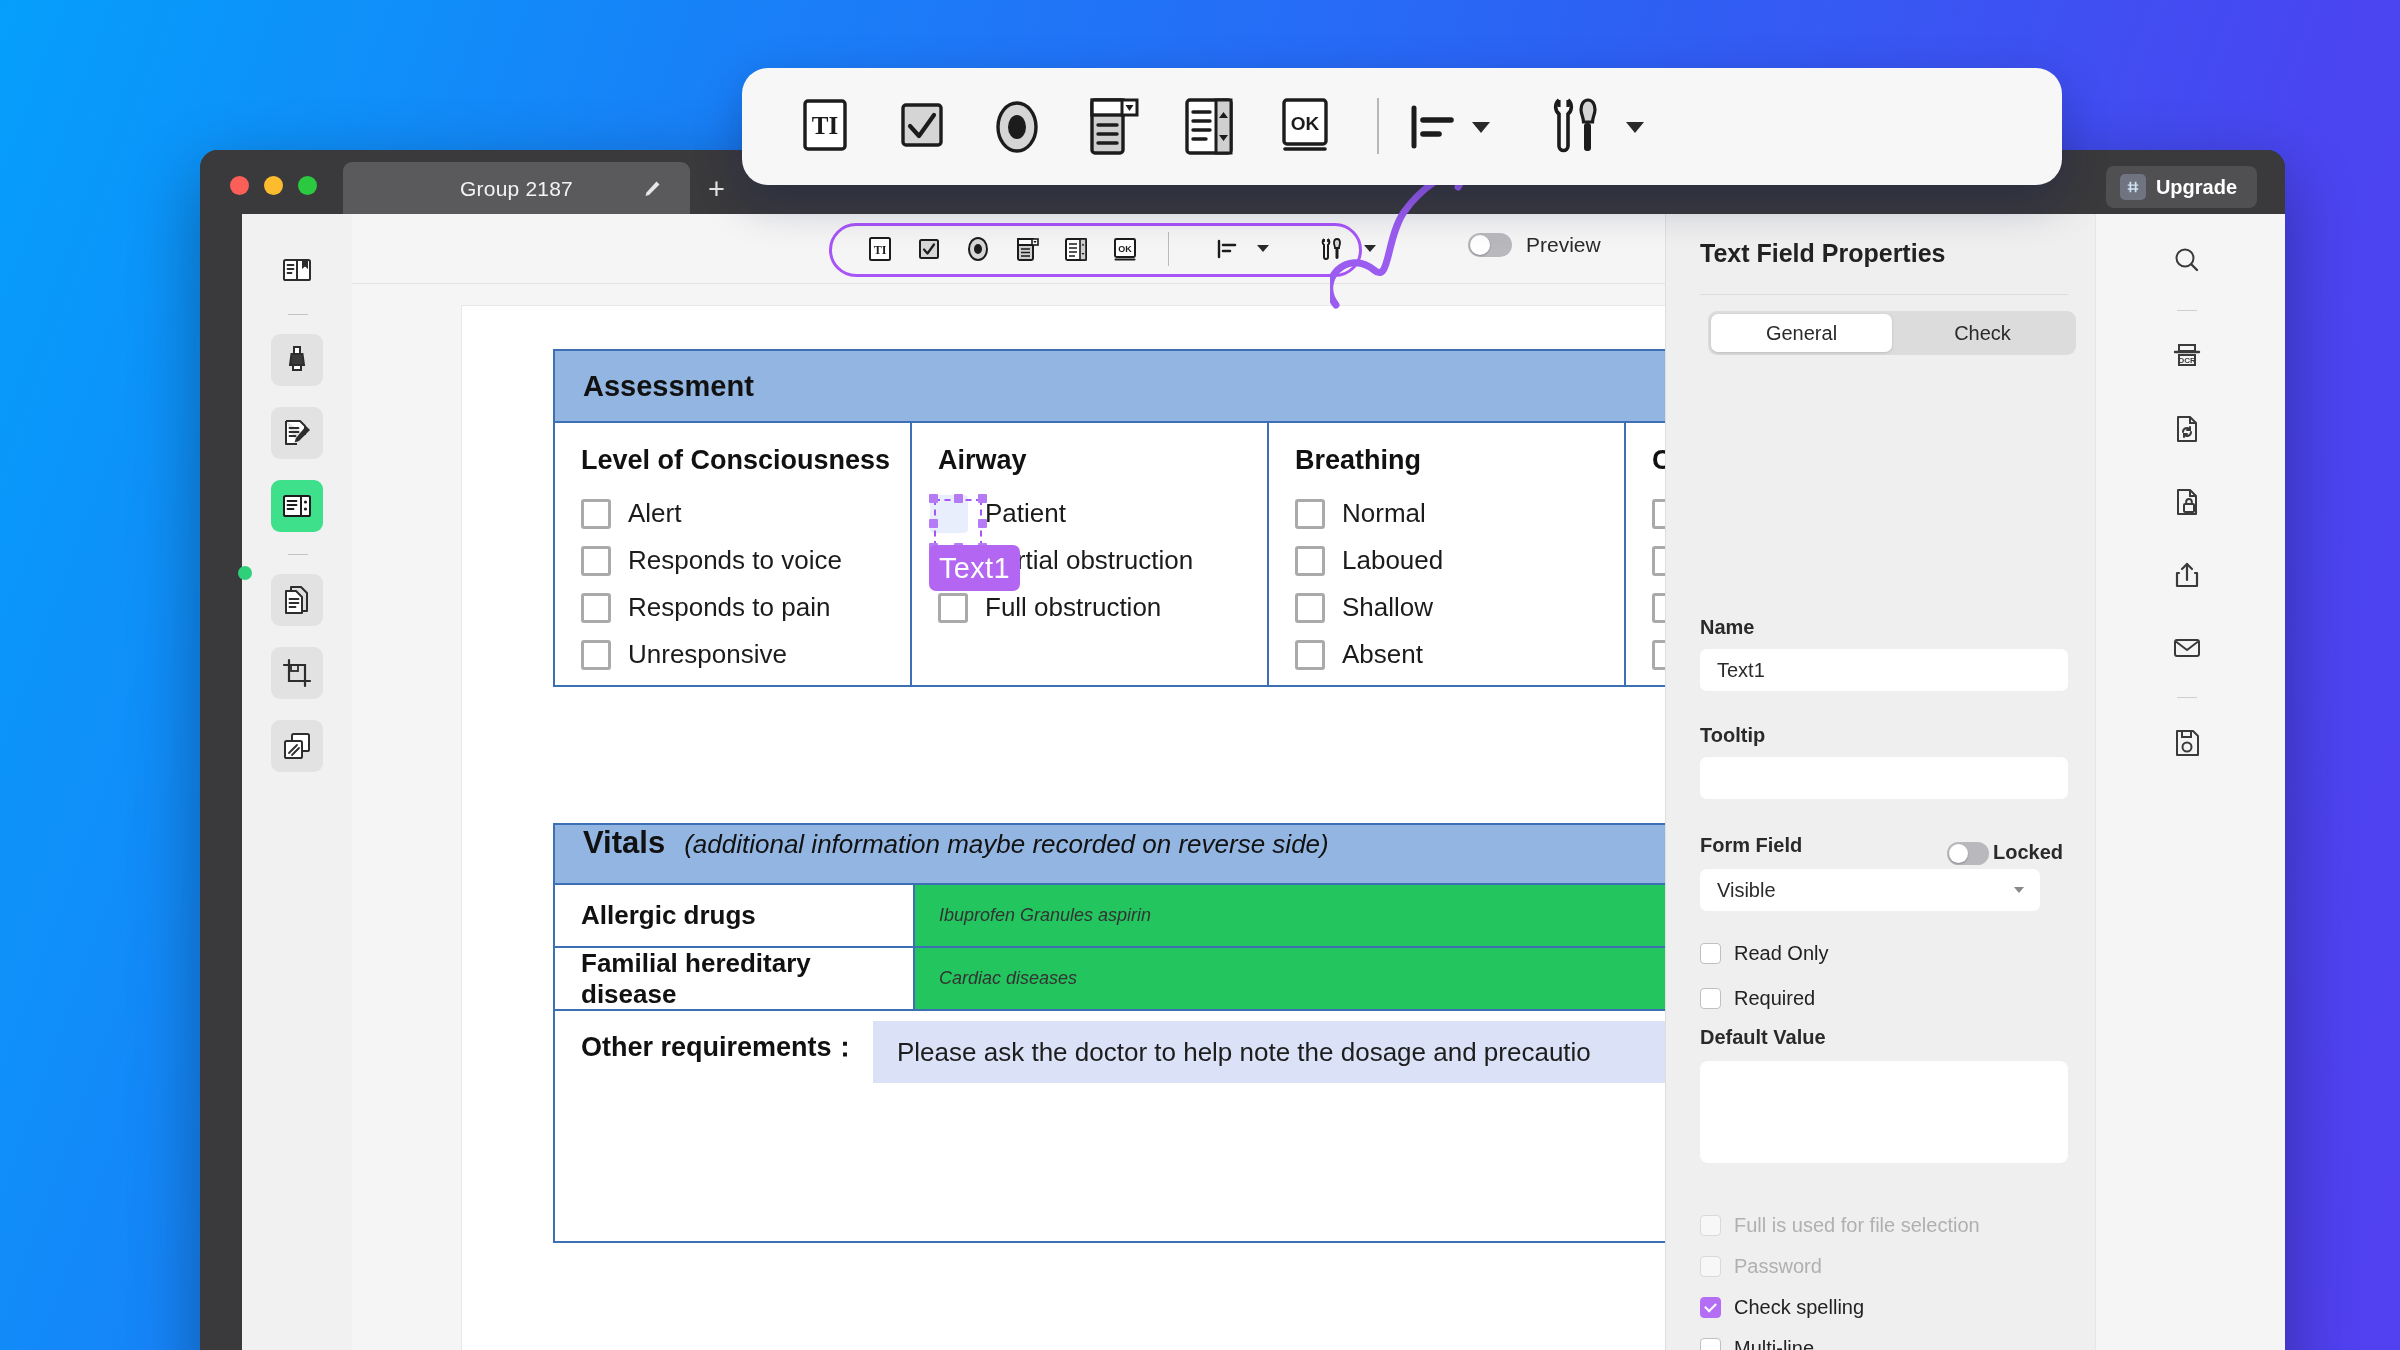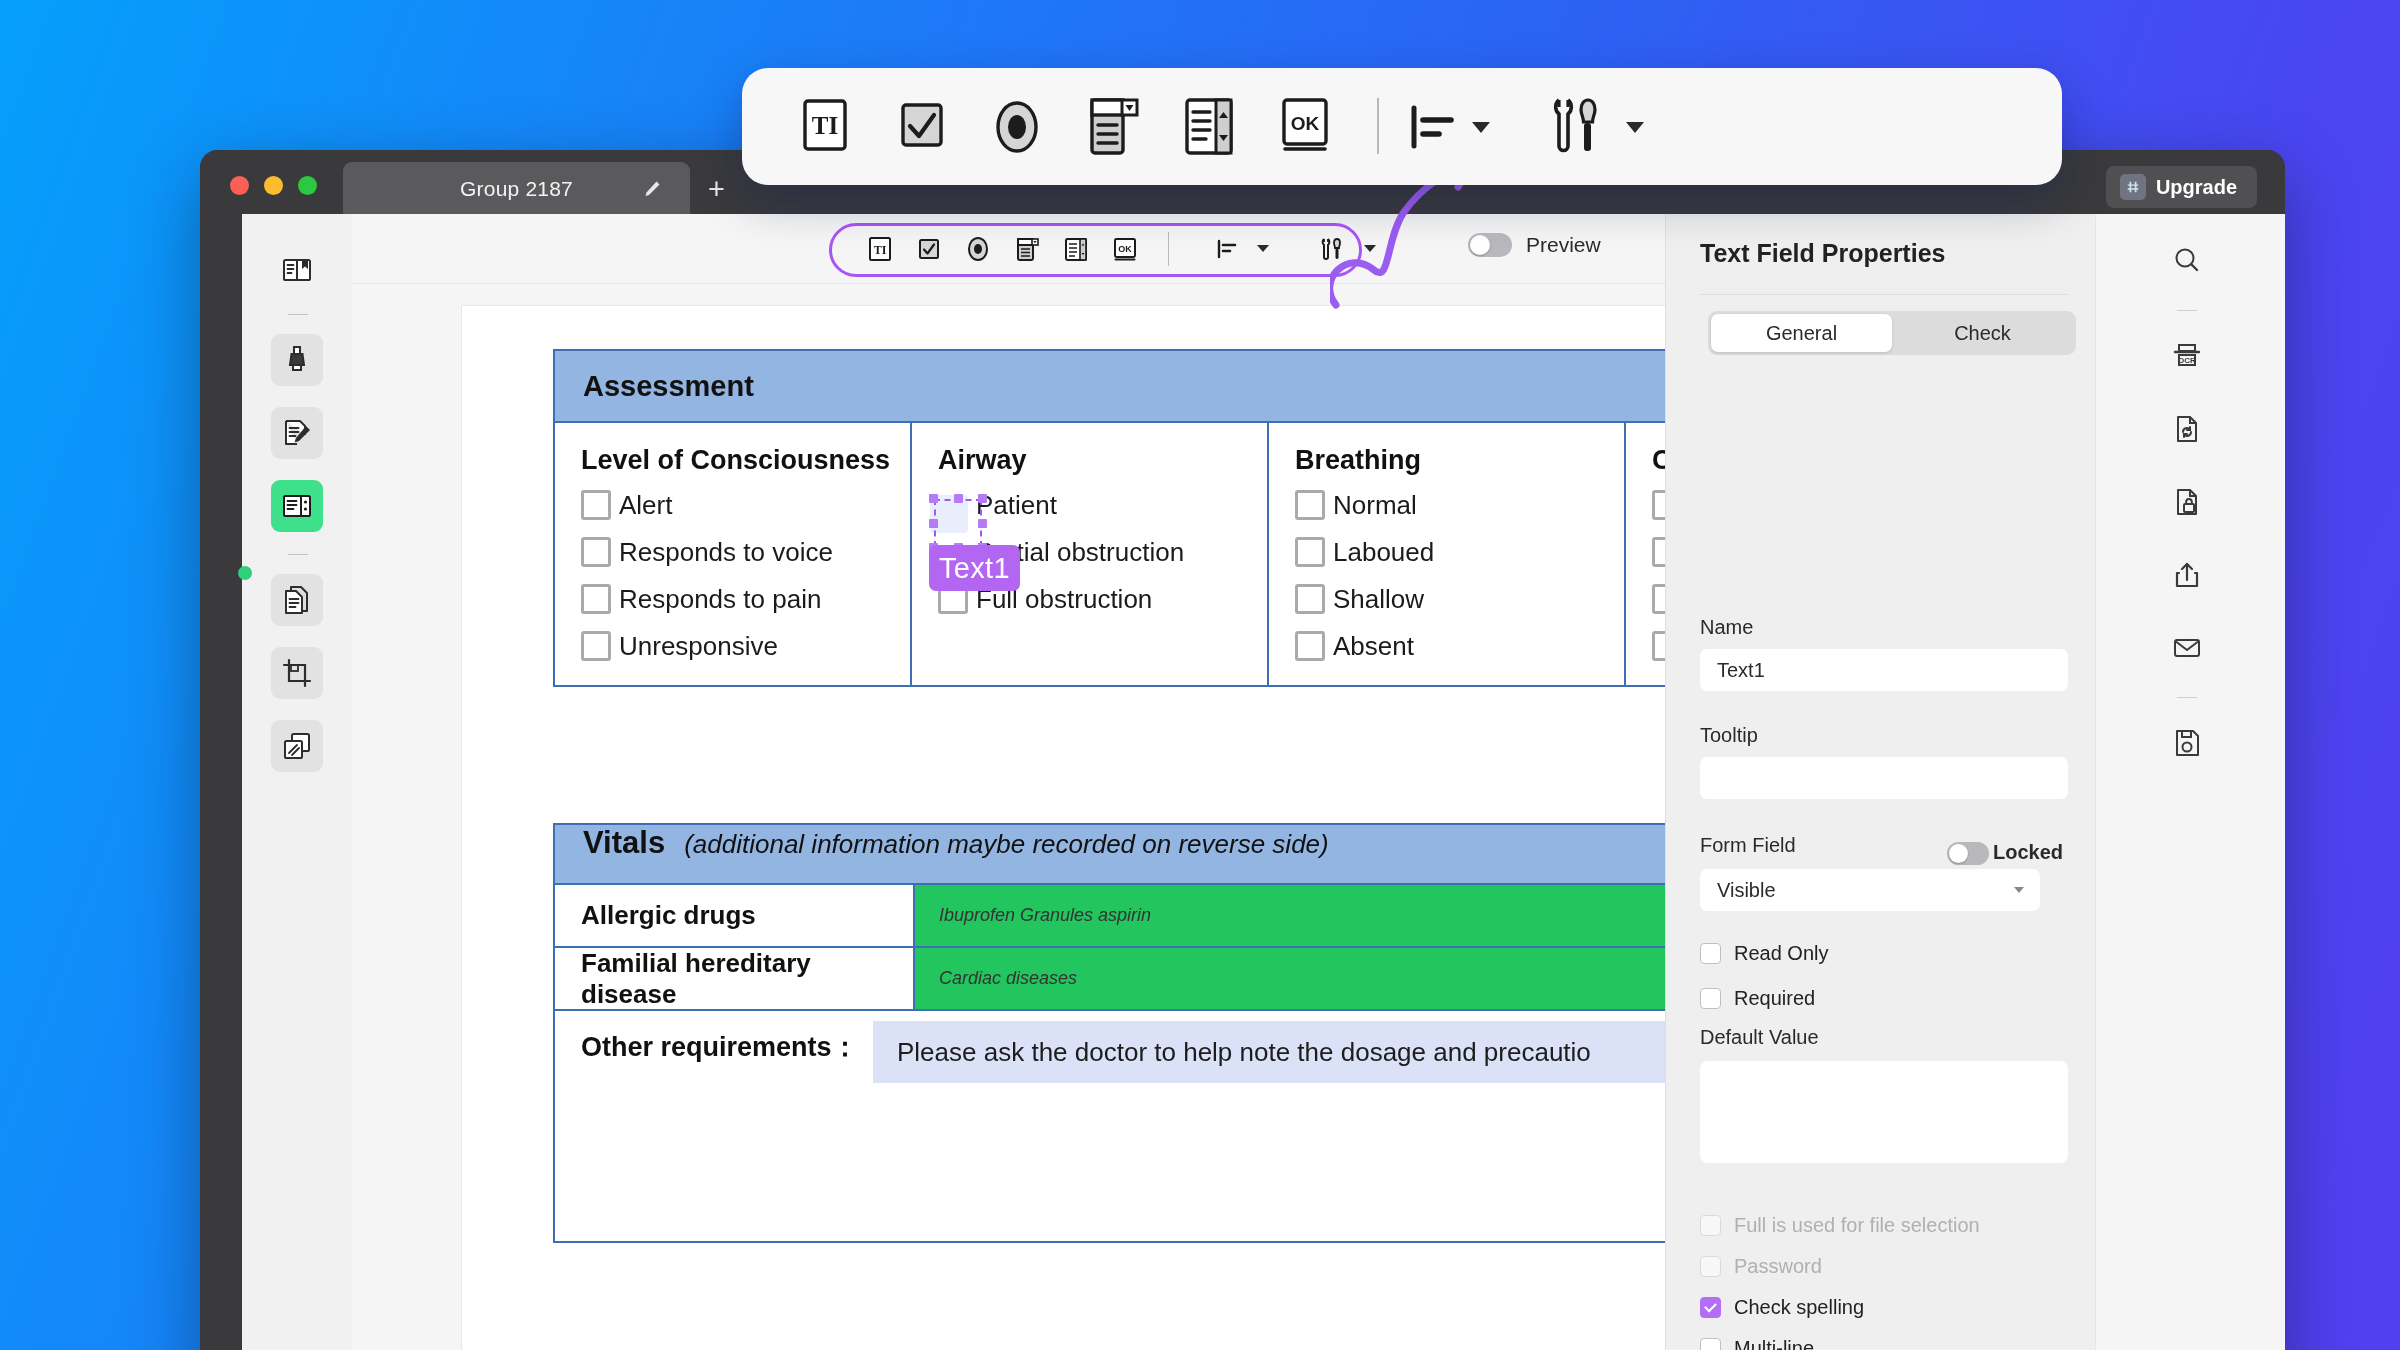--- a/index.html
+++ b/index.html
@@ -203,21 +203,21 @@
     flex: 1 1 0; padding: 22px 0 0 26px;
     border-right: 2px solid #3d6fb5;
     position: relative;
   }
   .acol:last-child { border-right: none; }
   .acol-title {
     font-size: 27px; font-weight: 700; color: #111;
     margin-bottom: 14px; white-space: nowrap;
   }
   .aopt {
-    display: flex; gap: 8px;
+    display: flex; align-items: center; gap: 17px;
     height: 47px;
     white-space: nowrap;
   }
   .pdf-cb {
     width: 30px; height: 30px;
     border: 3px solid #aaaaaa; border-radius: 3px;
     background: #fff; flex: 0 0 auto;
     cursor: pointer;
   }
   .aopt-label {
@@ -333,21 +333,21 @@
     flex: 1; display: flex; align-items: center; justify-content: center;
     font-size: 20px; color: #2b2b2b; border-radius: 7px;
     cursor: pointer;
   }
   .seg-btn.on {
     background: #fff;
     box-shadow: 0 1px 3px rgba(0,0,0,.14);
   }
   .p-label {
     position: absolute; left: 34px;
-    font-size: 20px; font-weight: 400; color: #2a2a2a;
+    font-size: 20px; font-weight: 700; color: #2a2a2a;
   }
   .p-input {
     position: absolute; left: 34px;
     width: 368px; height: 42px;
     background: #fff; border-radius: 7px;
     display: flex; align-items: center;
     padding-left: 17px;
     font-size: 20px; color: #2b2b2b;
     cursor: text;
   }

